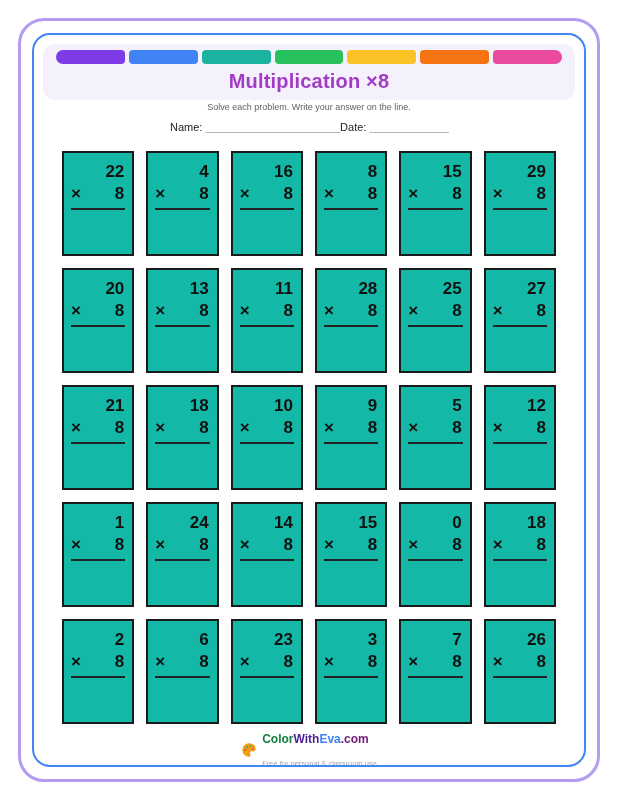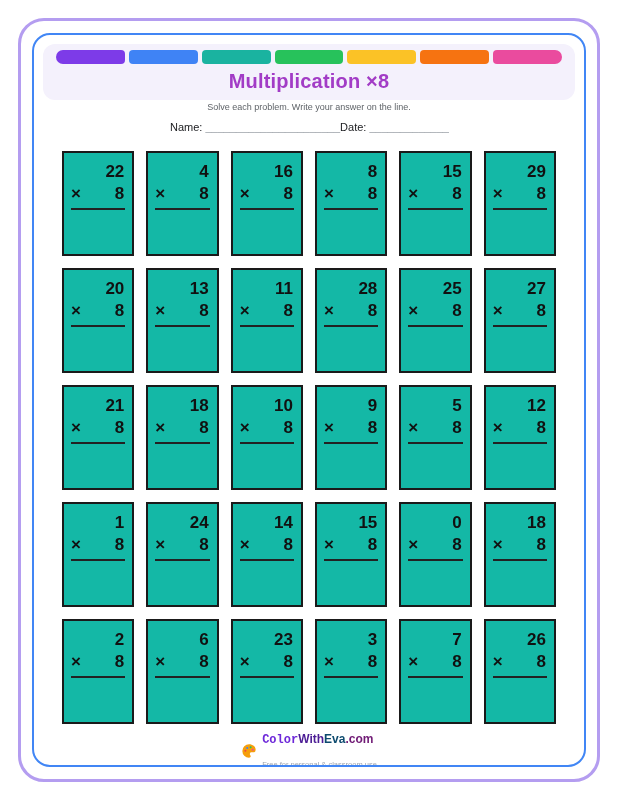--- a/index.html
+++ b/index.html
@@ -318,19 +318,19 @@
       <span class="palette-wrap">
         <svg viewBox="0 0 24 24" width="16" height="16" aria-hidden="true">
           <path fill="#f59e0b" d="M12 2a10 10 0 0 0 0 20c1.7 0 2.6-1 2.6-2.2 0-.6-.25-1.1-.7-1.55-.4-.45-.65-.95-.65-1.55A2.3 2.3 0 0 1 15.55 14H18a4 4 0 0 0 4-4c0-4.4-4.5-8-10-8z"></path>
           <circle cx="6.6" cy="11.6" r="1.5" fill="#ef4444"></circle>
           <circle cx="9.4" cy="7.4" r="1.5" fill="#3b82f6"></circle>
           <circle cx="14.4" cy="6.4" r="1.5" fill="#22c55e"></circle>
           <circle cx="17.6" cy="10" r="1.5" fill="#ec4899"></circle>
         </svg>
       </span>
       <div>
-        <div class="brand"><span style="color: #6d28d9; font-family: Liberation Mono, monospace;">Color</span><span style="color: #4c1d95;">With</span><span style="color: #0c4a6e;">Eva</span><span style="color: #701a75;">.com</span></div>
+        <div class="brand"><span style="color: #15803d;">Color</span><span style="color: #4c1d95;">With</span><span style="color: #3b82f6;">Eva</span><span style="color: #701a75;">.com</span></div>
         <div class="tagline">Free for personal &amp; classroom use</div>
       </div>
     </div>
 
   </div>
 </div>
 
 </body></html>

